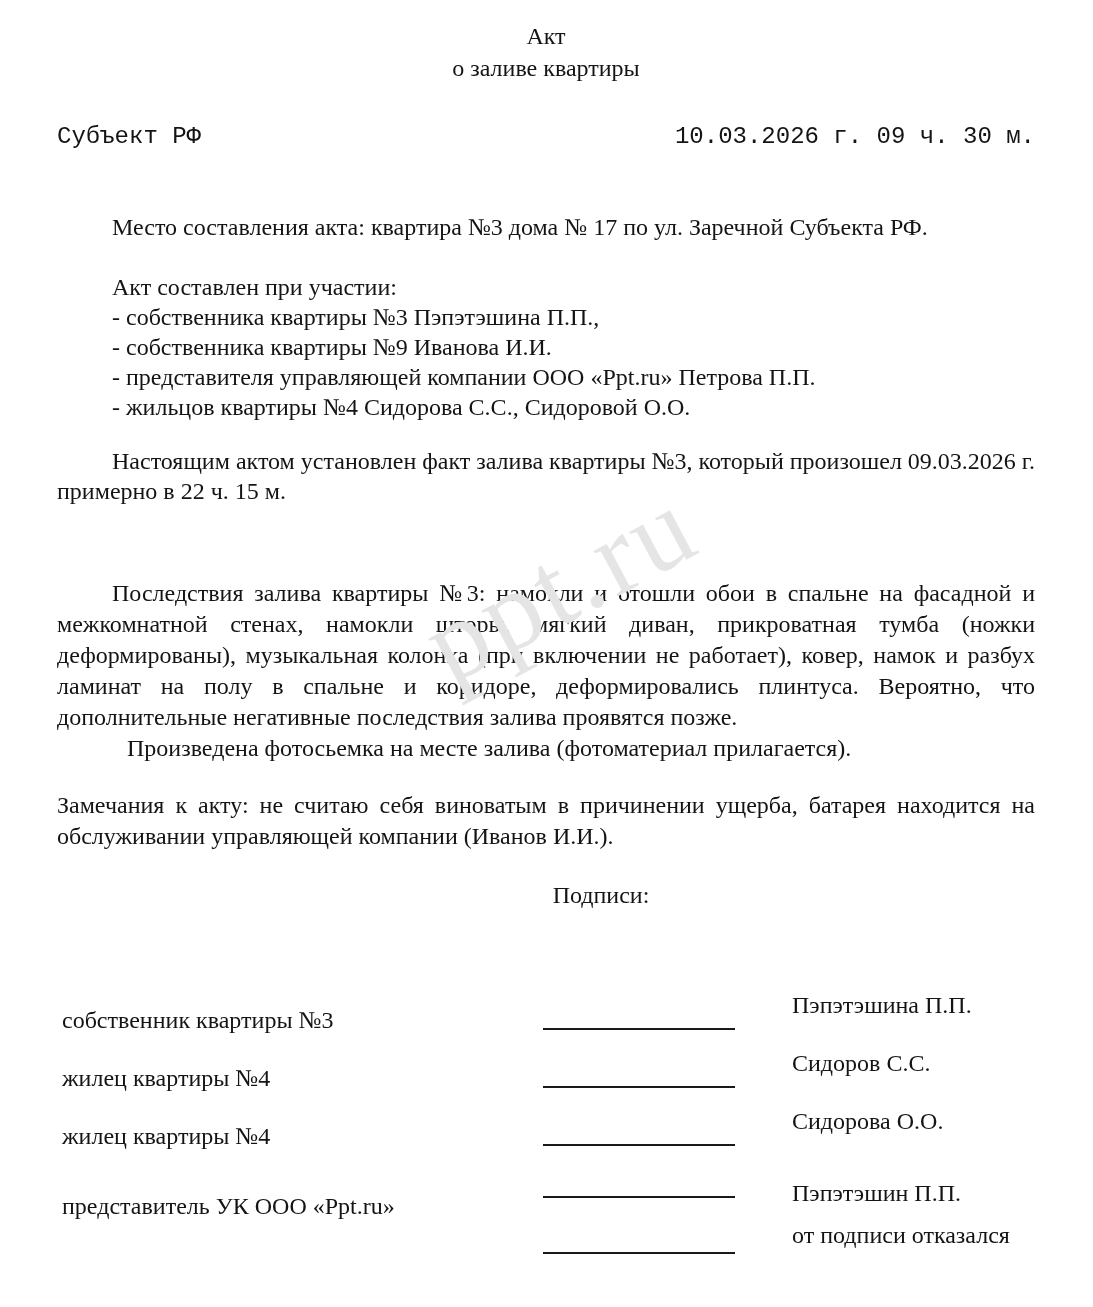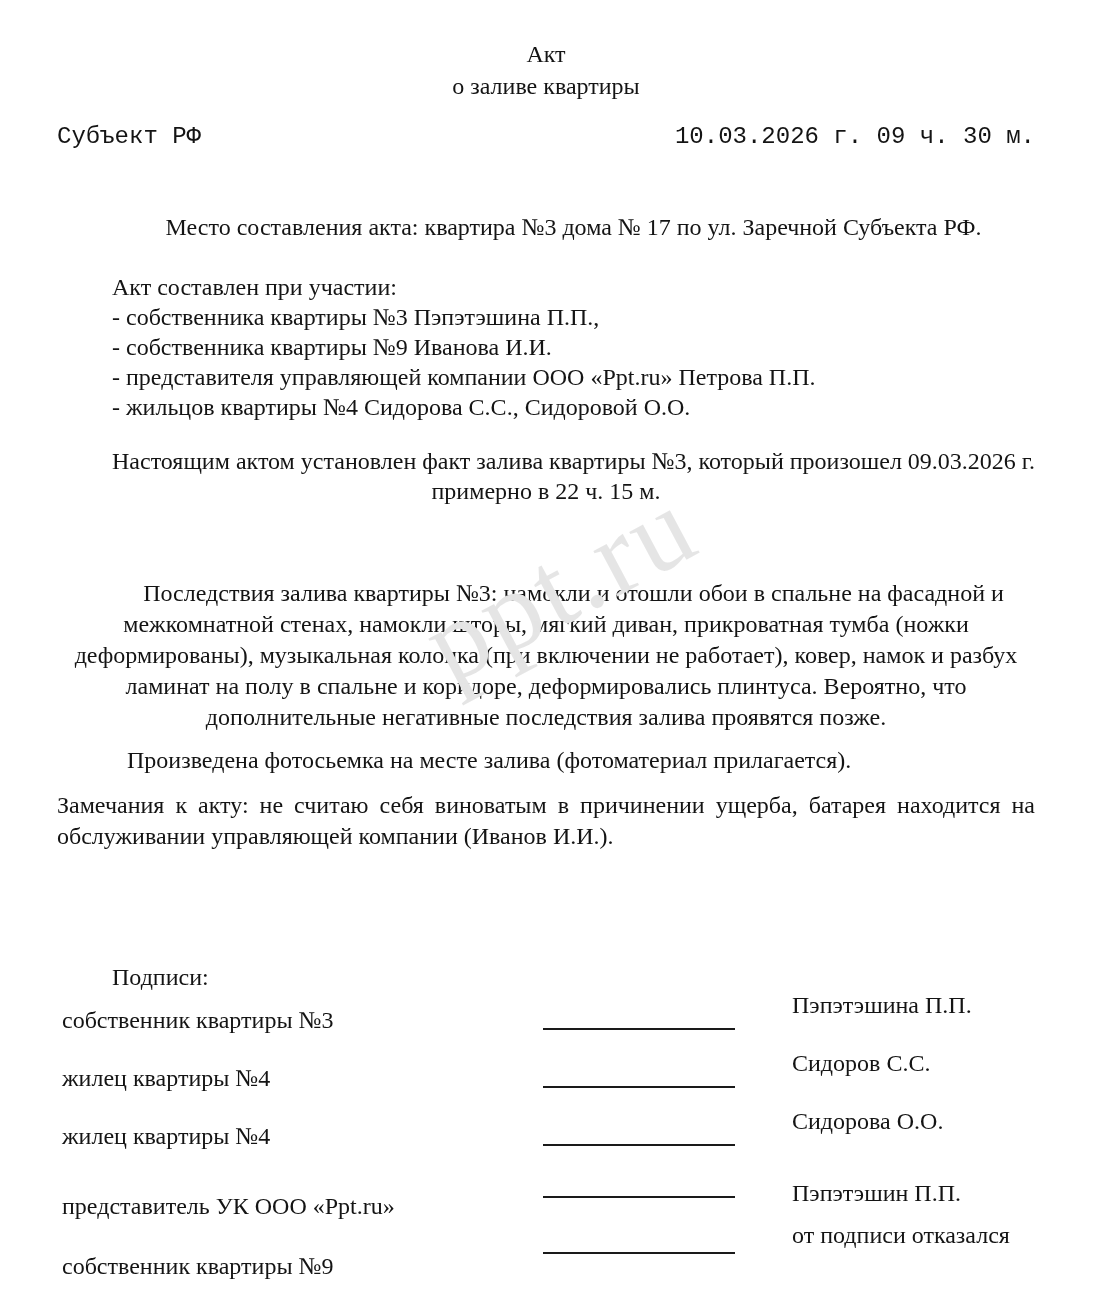--- a/index.html
+++ b/index.html
@@ -9,30 +9,30 @@
     background:#ffffff;
     font-family:"Liberation Serif","DejaVu Serif",serif;
     font-size:24px;
     color:#141414;
     overflow:hidden;
   }
   .abs{position:absolute;}
   .blk{left:57px;width:978px;line-height:30px;}
   .center{text-align:center;}
   .justify{text-align:justify;}
-  .ind{text-indent:55px;text-align:center;}
-  .title-block{top:38px;line-height:32px;text-align:center;}
+  .ind{text-indent:55px;}
+  .title-block{top:20px;line-height:32px;text-align:center;}
   .header-row{top:122px;display:flex;justify-content:space-between;font-family:Liberation Mono, monospace;}
   .p-place{top:212px;}
   .participants{top:272px;line-height:30px;}
   .p-fact{top:446px;line-height:30px;}
   .p-cons{top:558px;line-height:31px;margin-top:20px;}
-  .p-photo{top:733px;text-indent:70px;margin-top:12px;}
+  .p-photo{top:733px;text-indent:70px;}
   .p-remarks{top:790px;line-height:31px;}
-  .sig-head{top:962px;padding-left:55px;}
+  .sig-head{top:880px;padding-left:55px;text-align:center;}
   .sig-row{left:57px;width:978px;height:62px;}
   .sr1{top:990px;} .sr2{top:1048px;} .sr3{top:1106px;}
   .sr4{top:1178px;} .sr5{top:1220px;height:72px;}
   .sig-label{position:absolute;left:5px;top:17px;white-space:nowrap;}
   .sig-line{position:absolute;left:486px;top:38px;width:192px;height:0;border-top:2px solid #1a1a1a;}
   .sig-name{position:absolute;left:735px;top:0;line-height:31px;white-space:nowrap;}
   .sr4 .sig-label{top:15px;}
   .sr4 .sig-line{top:18px;}
   .sr5 .sig-label{top:33px;}
   .sr5 .sig-line{top:32px;}
@@ -107,21 +107,20 @@
       <span class="sig-name">Сидорова О.О.</span>
     </div>
 
     <div class="abs sig-row sr4">
       <span class="sig-label">представитель УК ООО «Ppt.ru»</span>
       <span class="sig-line"></span>
       <span class="sig-name">Пэпэтэшин П.П.</span>
     </div>
 
     <div class="abs sig-row sr5">
-      <span class="sig-label">собственник квартиры №9</span>
       <span class="sig-line"></span>
       <span class="sig-name">
         <span style="display:block;">от подписи отказался</span>
       </span>
     </div>
 
   </div>
 
   <div class="abs watermark wm-over">ppt.ru</div>
 

